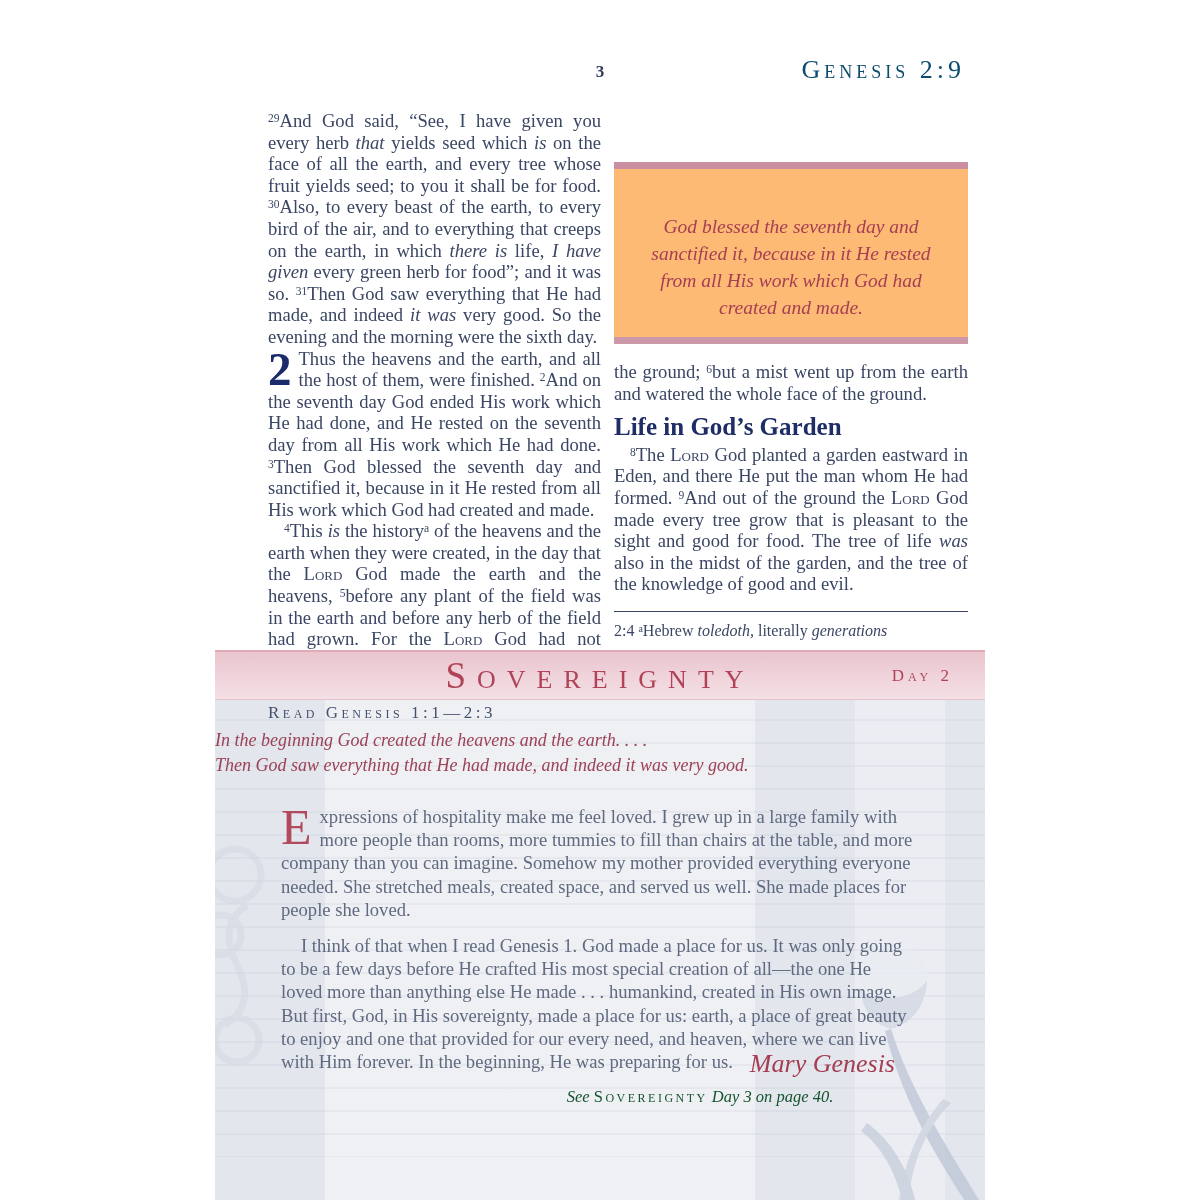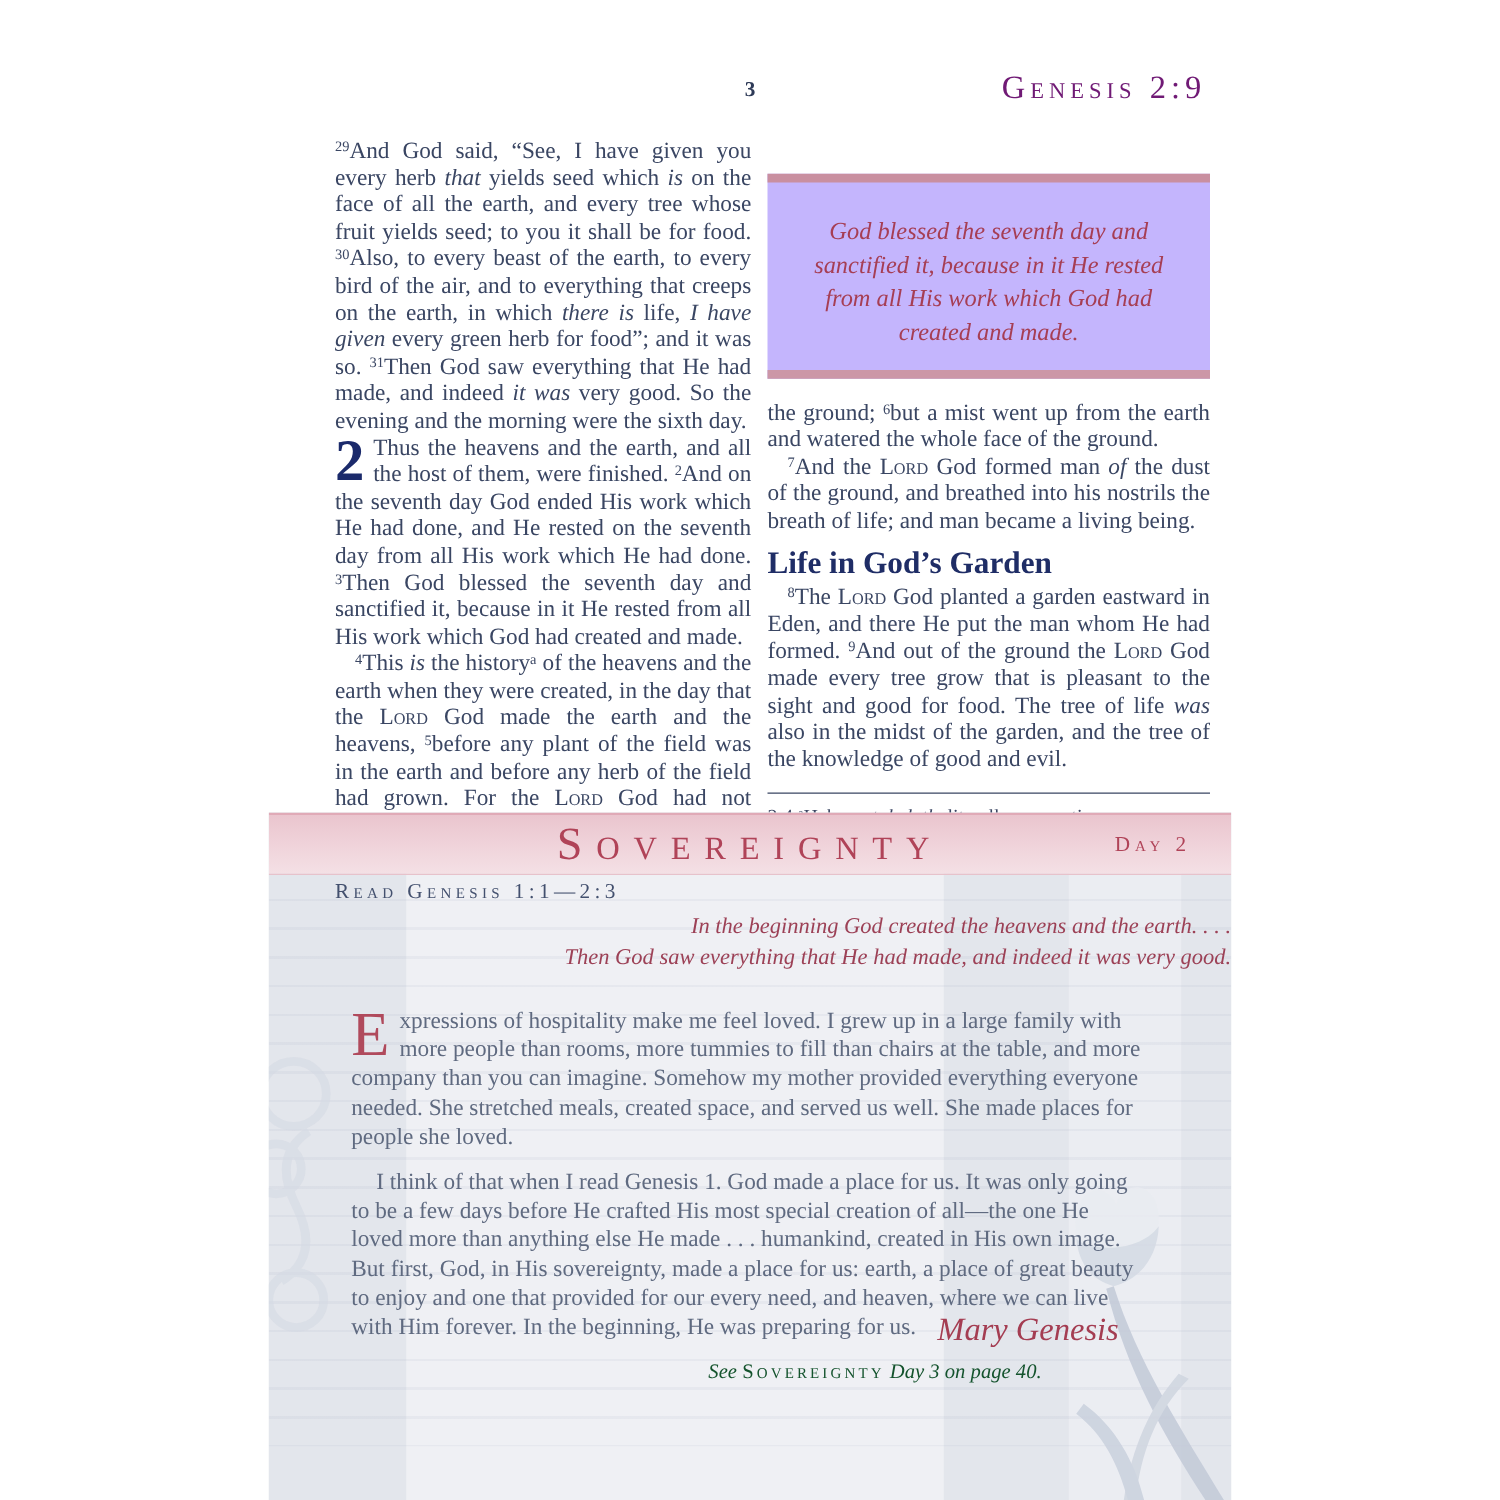--- a/index.html
+++ b/index.html
@@ -6,34 +6,34 @@
   .page{position:relative;width:1200px;height:1200px;background:#ffffff;overflow:hidden;
         font-family:"Liberation Serif", serif;color:#3a4663;}
   sup{font-size:0.62em;line-height:0;vertical-align:0.45em;letter-spacing:0;}
   .sc{font-variant:small-caps;}
   i{font-style:italic;}
 
   
   .page-number{position:absolute;top:62px;left:0;width:1200px;text-align:center;
                font-size:17px;font-weight:bold;color:#2e3a57;}
   .header-ref{position:absolute;top:55px;left:790px;width:175px;text-align:right;
-              font-variant:small-caps;font-size:26px;letter-spacing:4px;color:#701a75;}
+              font-variant:small-caps;font-size:26px;letter-spacing:4px;color:#0c4a6e;}
 
   
   .columns{position:absolute;left:268px;top:110px;width:700px;display:flex;gap:13px;align-items:center;}
   .col{font-size:18.6px;line-height:21.6px;text-align:justify;color:#3a4663;}
   .col-left{width:333px;}
   .col-right{width:354px;}
   .col p{margin:0;}
   .indent{text-indent:16px;}
   .dropcap-ch{float:left;font-size:47px;line-height:38px;font-weight:bold;color:#1b2a6b;
               margin:2px 7px 0 0;}
 
-  .quote-box{background:#c4b5fd;border-top:7px solid #c98fa0;border-bottom:7px solid #cc97a7;
-             padding:26px 20px 16px 20px;margin-bottom:17px;text-align:center;}
+  .quote-box{background:#fdba74;border-top:7px solid #c98fa0;border-bottom:7px solid #cc97a7;
+             padding:44px 20px 16px 20px;margin-bottom:17px;text-align:center;}
   .quote-box-text{font-style:italic;font-size:19.5px;line-height:27px;color:#a63e54;margin:0;}
   .quote-box-ref{font-variant:small-caps;font-size:15px;letter-spacing:4px;color:#a63e54;
                  margin-top:7px;}
 
   .section-heading{font-weight:bold;color:#1f2d66;font-size:25px;margin:12px 0 6px 0;
                    text-align:left;}
   .footnote{margin-top:16px;border-top:1.5px solid #3a4663;padding-top:9px;
             font-size:16px;text-align:left;line-height:20px;}
 
   
@@ -48,21 +48,21 @@
              rgba(0,0,0,0) 2px 23px);}
   .dev-band{position:absolute;left:0;top:0;width:100%;height:47px;
             background:linear-gradient(180deg,#eac5ce 0%,#f0d4db 55%,#f4e0e5 100%);
             border-top:2px solid #e0aab7;border-bottom:1px solid #e7c2cb;}
   .dev-title{position:absolute;top:4px;left:0;width:100%;text-align:center;
              font-variant:small-caps;font-size:37px;letter-spacing:11px;color:#b04358;}
   .dev-day{position:absolute;top:16px;right:32px;font-variant:small-caps;font-size:17px;
            letter-spacing:4px;color:#b04358;}
   .dev-read{position:absolute;top:53px;left:53px;font-variant:small-caps;font-size:17px;
             letter-spacing:3.5px;color:#43506e;}
-  .dev-quote{position:absolute;top:78px;left:0;width:100%;text-align:right;
+  .dev-quote{position:absolute;top:78px;left:0;width:100%;text-align:left;
              font-style:italic;font-size:18px;line-height:24.5px;color:#9c4156;}
   .dev-quote-ref{margin-top:4px;font-style:normal;font-variant:small-caps;font-size:14.5px;
                  letter-spacing:3.5px;color:#9c4156;}
   .dev-body{position:absolute;left:66px;top:155px;width:632px;font-size:18.6px;
             line-height:23.2px;color:#5f6a80;text-align:left;}
   .dev-body p{margin:0;}
   .dev-body .p2{text-indent:20px;margin-top:13px;}
   .dropcap-e{float:left;font-size:50px;line-height:41px;color:#b04a5c;
              margin:2px 8px 0 0;font-family:"Liberation Serif", serif;}
   .dev-signature{position:absolute;top:399px;left:0;width:680px;text-align:right;
@@ -87,21 +87,20 @@
       <p><sup>29</sup>And God said, “See, I have given you every herb <i>that</i> yields seed which <i>is</i> on the face of all the earth, and every tree whose fruit yields seed; to you it shall be for food. <sup>30</sup>Also, to every beast of the earth, to every bird of the air, and to everything that creeps on the earth, in which <i>there is</i> life, <i>I have given</i> every green herb for food”; and it was so. <sup>31</sup>Then God saw everything that He had made, and indeed <i>it was</i> very good. So the evening and the morning were the sixth day.</p>
       <p><span class="dropcap-ch">2</span><span>Thus the heavens and the earth, and all the host of them, were finished. <sup>2</sup>And on the seventh day God ended His work which He had done, and He rested on the seventh day from all His work which He had done. <sup>3</sup>Then God blessed the seventh day and sanctified it, because in it He rested from all His work which God had created and made.</span></p>
       <p class="indent"><sup>4</sup>This <i>is</i> the history<sup>a</sup> of the heavens and the earth when they were created, in the day that the <span class="sc">Lord</span> God made the earth and the heavens, <sup>5</sup>before any plant of the field was in the earth and before any herb of the field had grown. For the <span class="sc">Lord</span> God had not caused it to rain on the earth, and <i>there was</i> no man to till</p>
     </div>
 
     <div class="col col-right">
       <div class="quote-box">
         <p class="quote-box-text">God blessed the seventh day and sanctified it, because in it He rested from all His work which God had created and made.</p>
       </div>
       <p>the ground; <sup>6</sup>but a mist went up from the earth and watered the whole face of the ground.</p>
-      <p class="indent"><sup>7</sup>And the <span class="sc">Lord</span> God formed man <i>of</i> the dust of the ground, and breathed into his nostrils the breath of life; and man became a living being.</p>
       <div class="section-heading">Life in God’s Garden</div>
       <p class="indent"><sup>8</sup>The <span class="sc">Lord</span> God planted a garden eastward in Eden, and there He put the man whom He had formed. <sup>9</sup>And out of the ground the <span class="sc">Lord</span> God made every tree grow that is pleasant to the sight and good for food. The tree of life <i>was</i> also in the midst of the garden, and the tree of the knowledge of good and evil.</p>
       <div class="footnote">2:4 <sup>a</sup>Hebrew <i>toledoth,</i> literally <i>generations</i></div>
     </div>
   </div>
 
   <div class="devotional">
     <div class="dev-light-1"></div>
     <div class="dev-light-2"></div>
     <div class="dev-ghost"></div>

